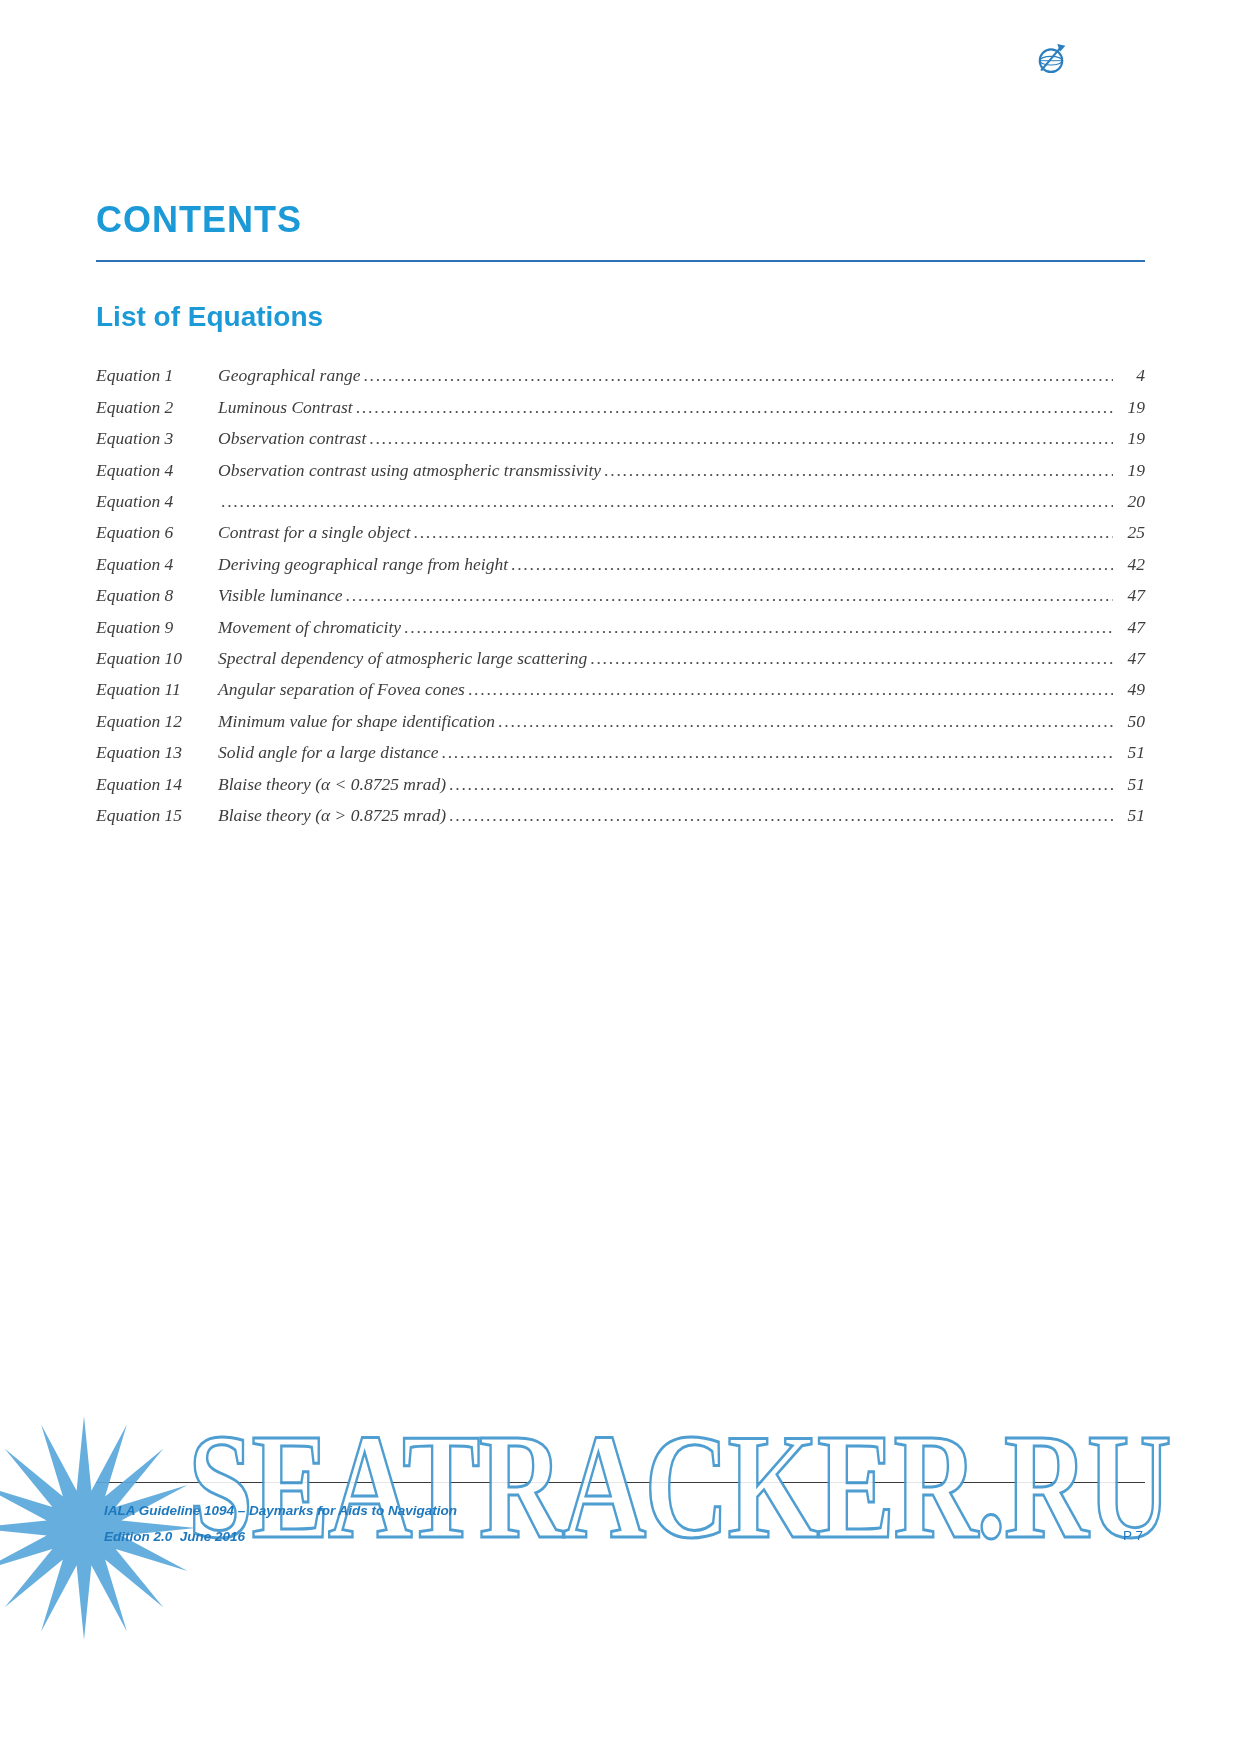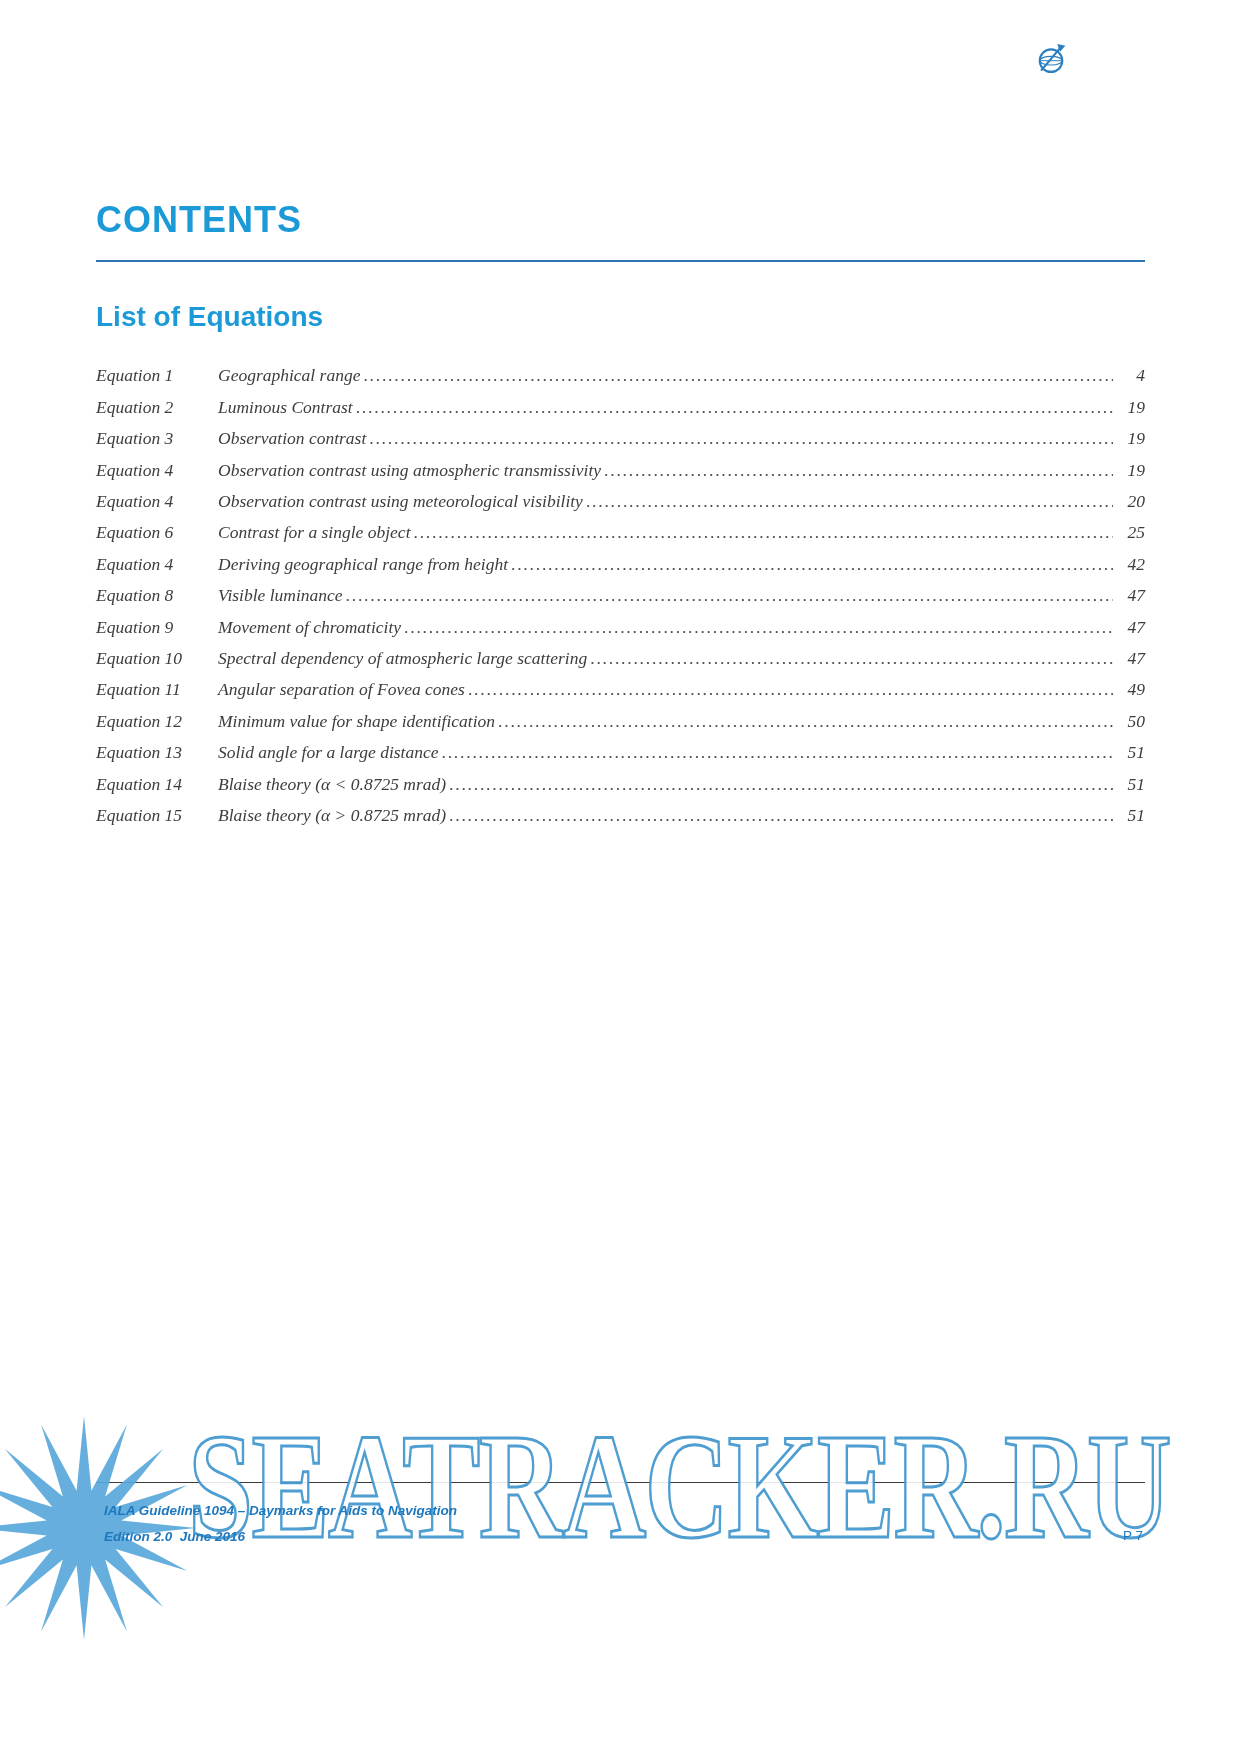--- a/index.html
+++ b/index.html
@@ -129,21 +129,20 @@
         <span class="toc-page">19</span>
       </div>
       <div class="toc-row">
         <span class="toc-label">Equation 4</span>
         <span class="toc-title">Observation contrast using atmospheric transmissivity</span>
         <span class="leader"></span>
         <span class="toc-page">19</span>
       </div>
       <div class="toc-row">
         <span class="toc-label">Equation 4</span>
-        <span class="toc-title">Observation contrast using meteorological visibility</span>
         <span class="leader"></span>
         <span class="toc-page">20</span>
       </div>
       <div class="toc-row">
         <span class="toc-label">Equation 6</span>
         <span class="toc-title">Contrast for a single object</span>
         <span class="leader"></span>
         <span class="toc-page">25</span>
       </div>
       <div class="toc-row">

